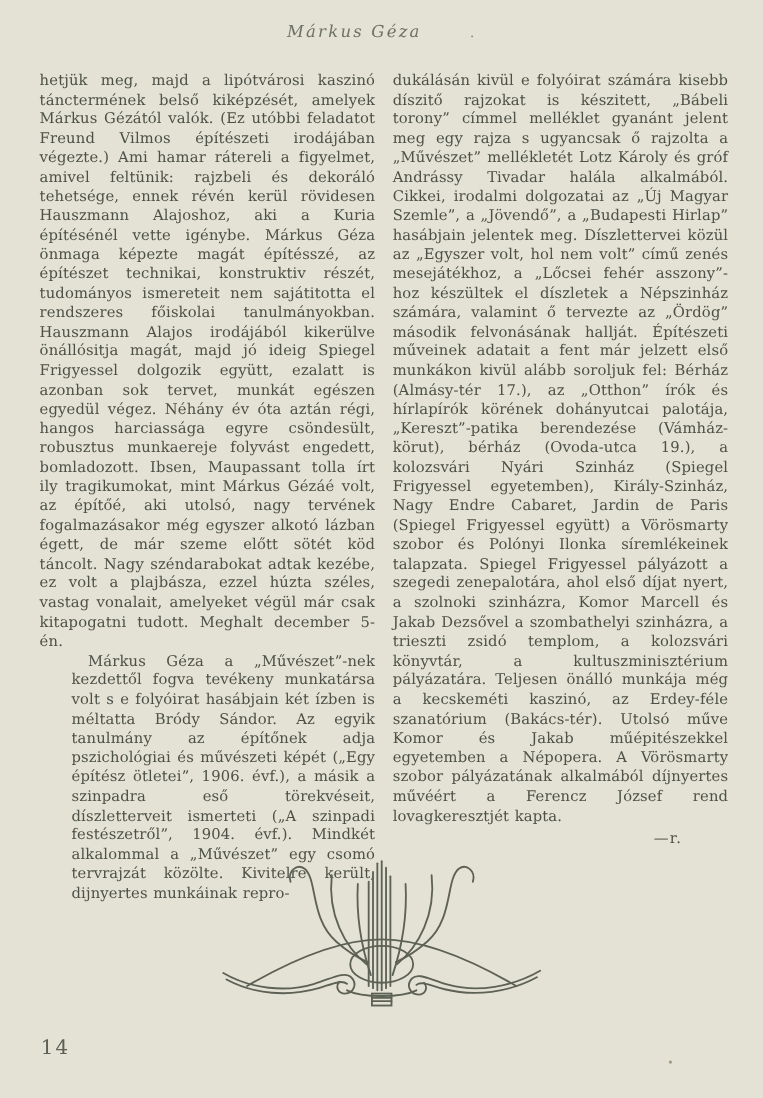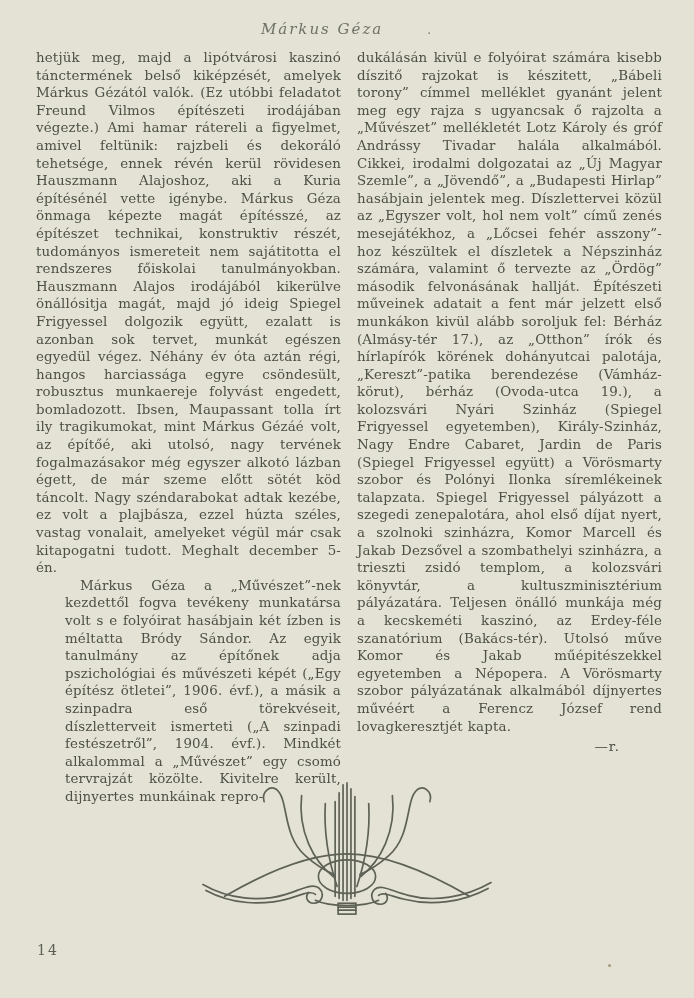--- a/index.html
+++ b/index.html
@@ -27,21 +27,21 @@
     color:#6d7166;
   }
   .header-mark{
     display:inline-block;
     margin-left:44px;
     font-style:normal;
     font-size:12px;
     color:#7a7d71;
   }
   .columns{
-    position:absolute;top:49px;left:36px;right:32px;
+    position:absolute;top:65px;left:36px;right:32px;
     display:flex;gap:16px;justify-content:center;
   }
   .col{
     flex:1 1 0;
     font-size:13.4px;
     line-height:17.6px;
     text-align:justify;
     letter-spacing:0.15px;
     word-spacing:0.6px;
     hyphens:auto;
@@ -56,21 +56,21 @@
   }
   .ornament{
     position:absolute;
     top:772px;left:0;right:0;
     display:flex;justify-content:center;
   }
   .ornament svg{display:block;}
   .page-number{
     position:absolute;
     top:942px;left:37px;
-    font-size:14px;
+    font-size:18px;
     letter-spacing:2px;
     color:#5c6057;
   }
   .speck{
     position:absolute;width:3px;height:3px;border-radius:50%;
     background:#8a7b5f;opacity:.7;
   }
 </style>
 </head>
 <body>

